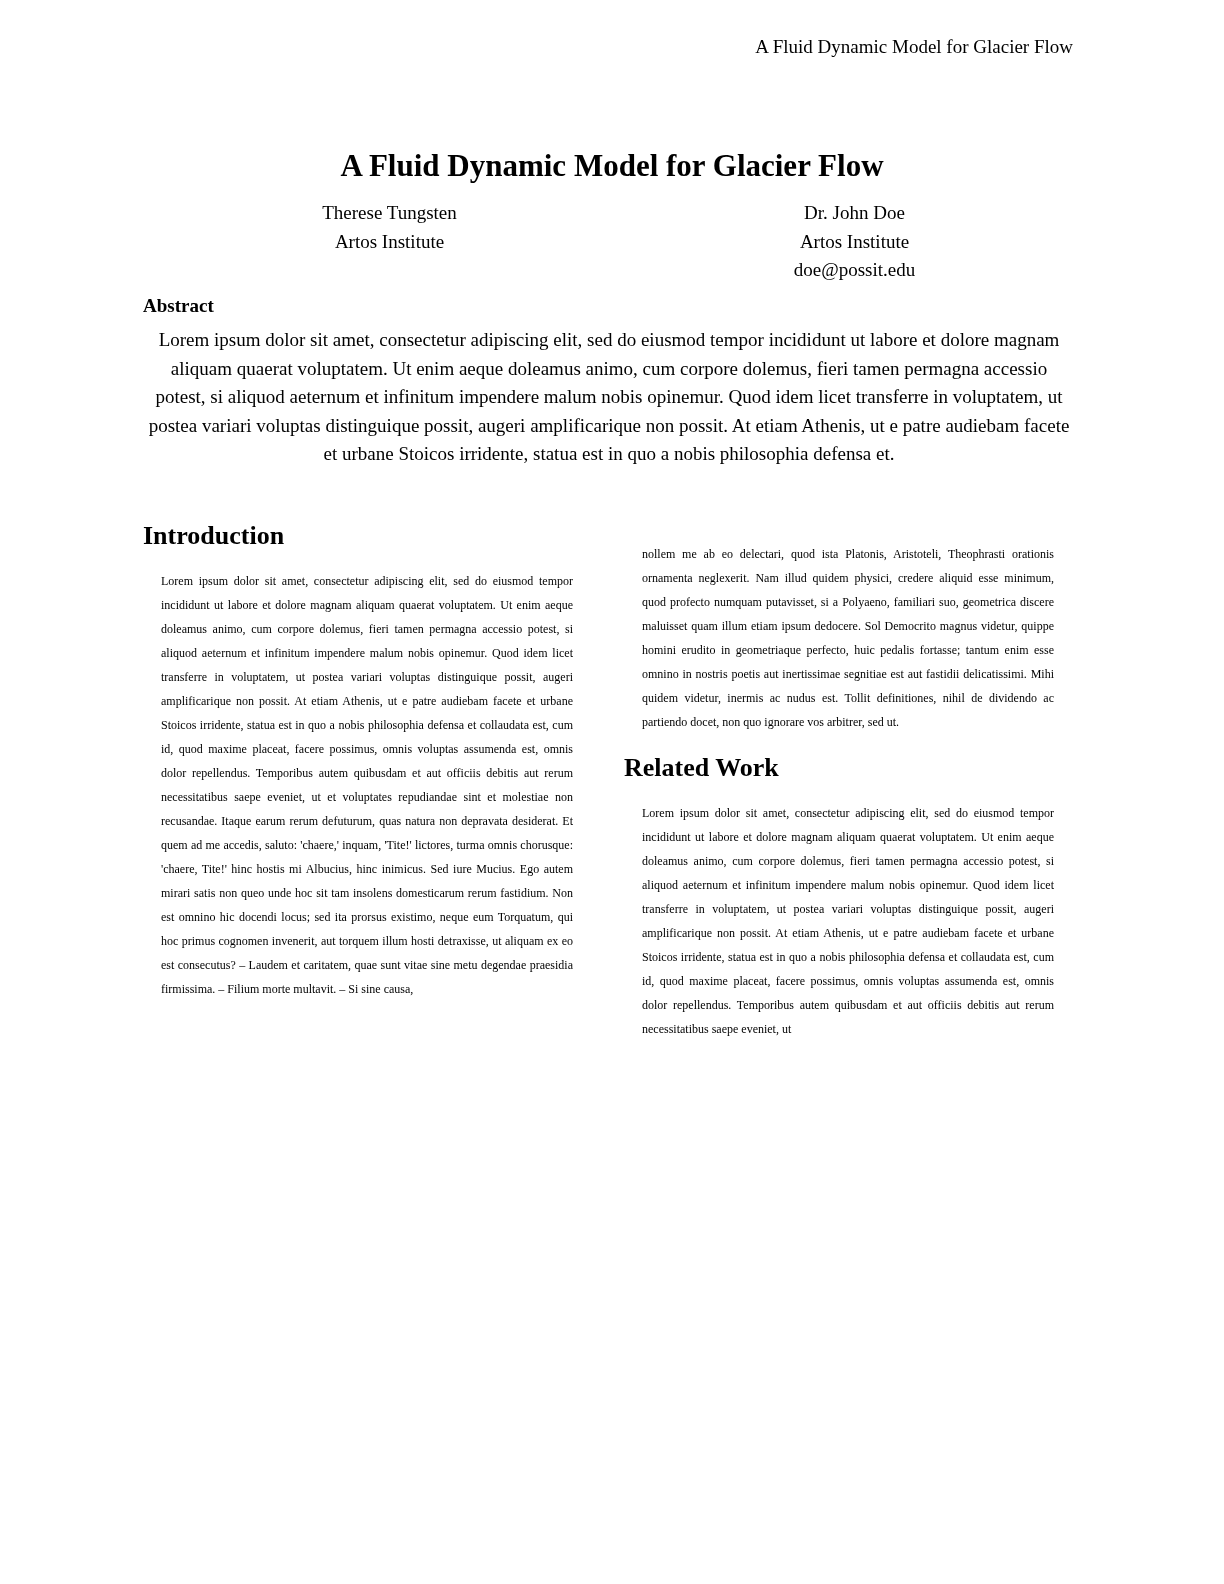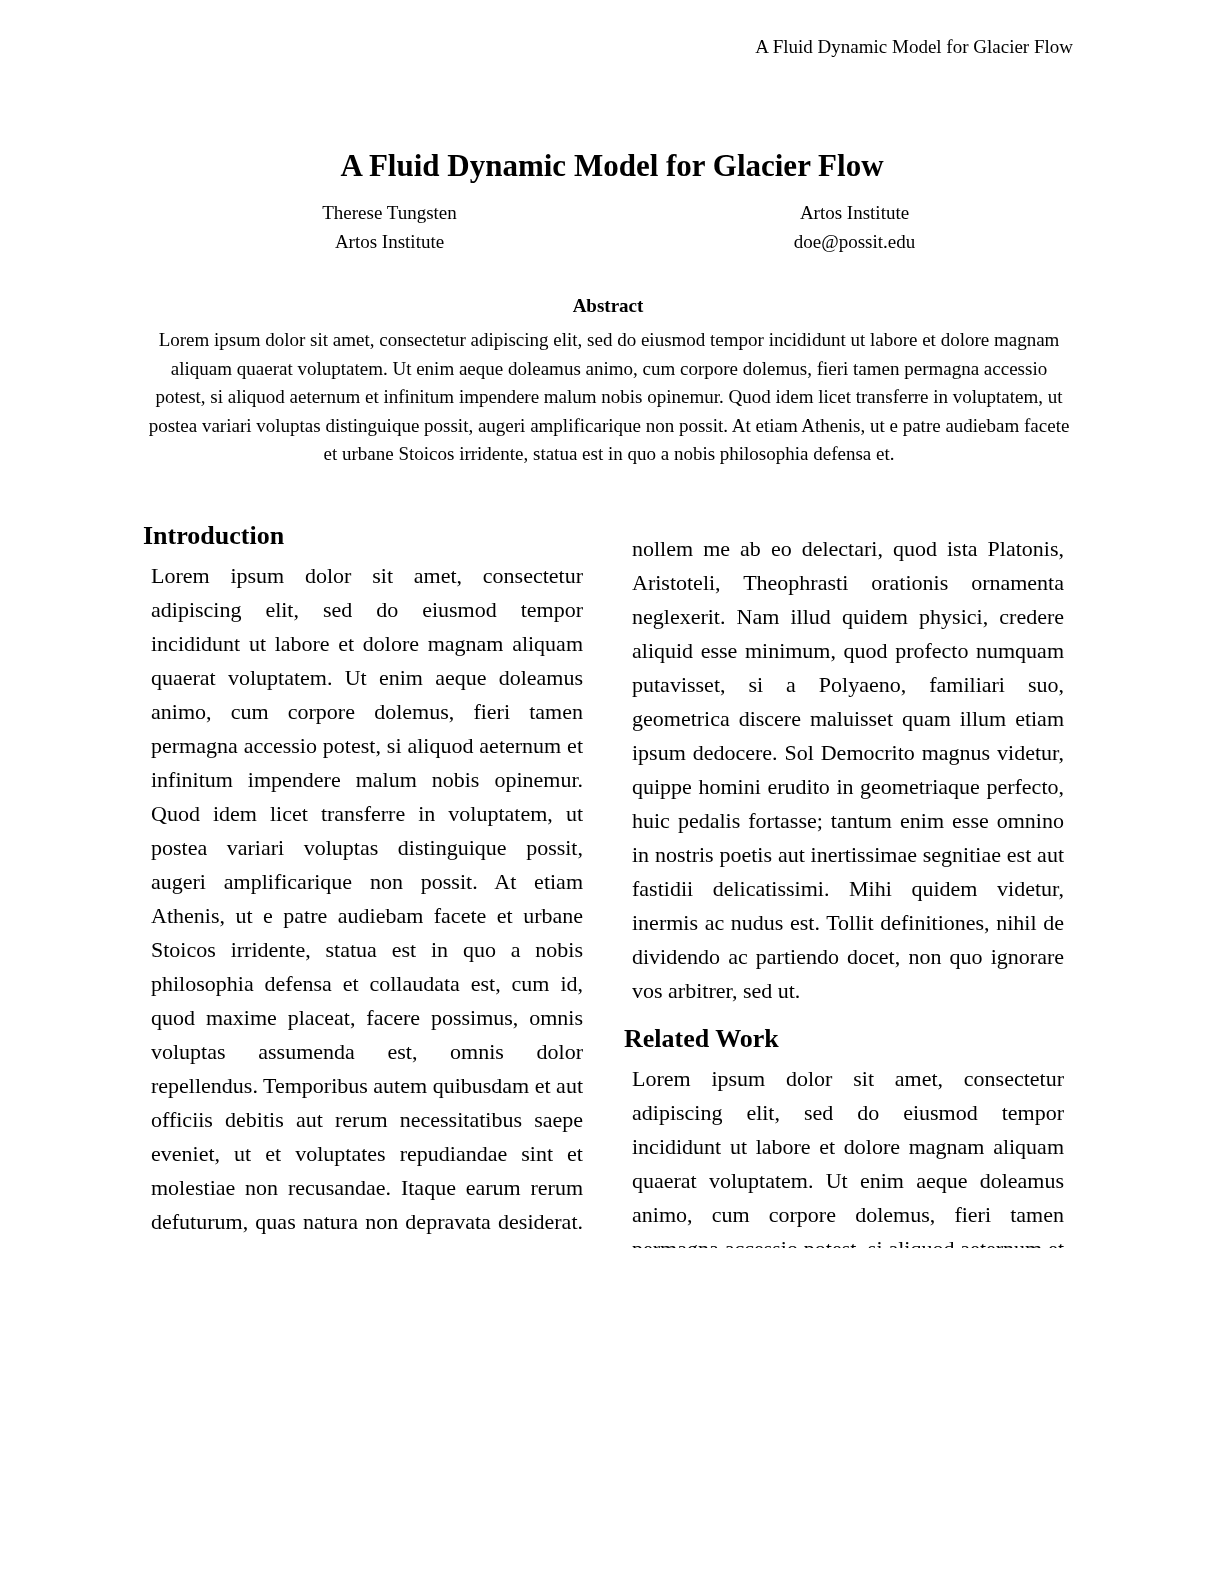--- a/index.html
+++ b/index.html
@@ -46,21 +46,20 @@
     flex: 1;
     text-align: center;
     font-size: 19px;
     line-height: 28.5px;
   }
   .abstract-heading {
     position: absolute;
     top: 294px;
     left: 143px;
     width: 930px;
-    text-align: center;
     font-size: 19px;
     font-weight: bold;
     line-height: 24px;
   }
   .abstract-text {
     position: absolute;
     top: 326px;
     left: 148px;
     width: 922px;
     text-align: center;
@@ -82,24 +81,24 @@
   .section-heading {
     margin: 0 0 7px 0;
     font-size: 26px;
     font-weight: bold;
     line-height: 31px;
   }
   .section-heading.spaced {
     margin-top: 15px;
   }
   .body-text {
-    margin: 8px;
+    margin: 18px;
     text-align: justify;
-    font-size: 22px;
-    line-height: 34px;
+    font-size: 12px;
+    line-height: 24px;
   }
   .col-continuation {
     padding-top: 4px;
   }
   .page-number {
     position: absolute;
     top: 1480px;
     left: 143px;
     width: 930px;
     text-align: center;
@@ -114,20 +113,21 @@
   <div class="running-header">A Fluid Dynamic Model for Glacier Flow</div>
 
   <h1 class="paper-title">A Fluid Dynamic Model for Glacier Flow</h1>
 
   <div class="authors">
     <div class="author-block">
       <div>Therese Tungsten</div>
       <div>Artos Institute</div>
     </div>
     <div class="author-block">
+      <div>Dr. John Doe</div>
       <div>Artos Institute</div>
       <div>doe@possit.edu</div>
     </div>
   </div>
 
   <div class="abstract-heading">Abstract</div>
 
   <div class="abstract-text">Lorem ipsum dolor sit amet, consectetur adipiscing elit, sed do eiusmod tempor incididunt ut labore et dolore magnam aliquam quaerat voluptatem. Ut enim aeque doleamus animo, cum corpore dolemus, fieri tamen permagna accessio potest, si aliquod aeternum et infinitum impendere malum nobis opinemur. Quod idem licet transferre in voluptatem, ut postea variari voluptas distinguique possit, augeri amplificarique non possit. At etiam Athenis, ut e patre audiebam facete et urbane Stoicos irridente, statua est in quo a nobis philosophia defensa et.</div>
 
   <div class="columns">

